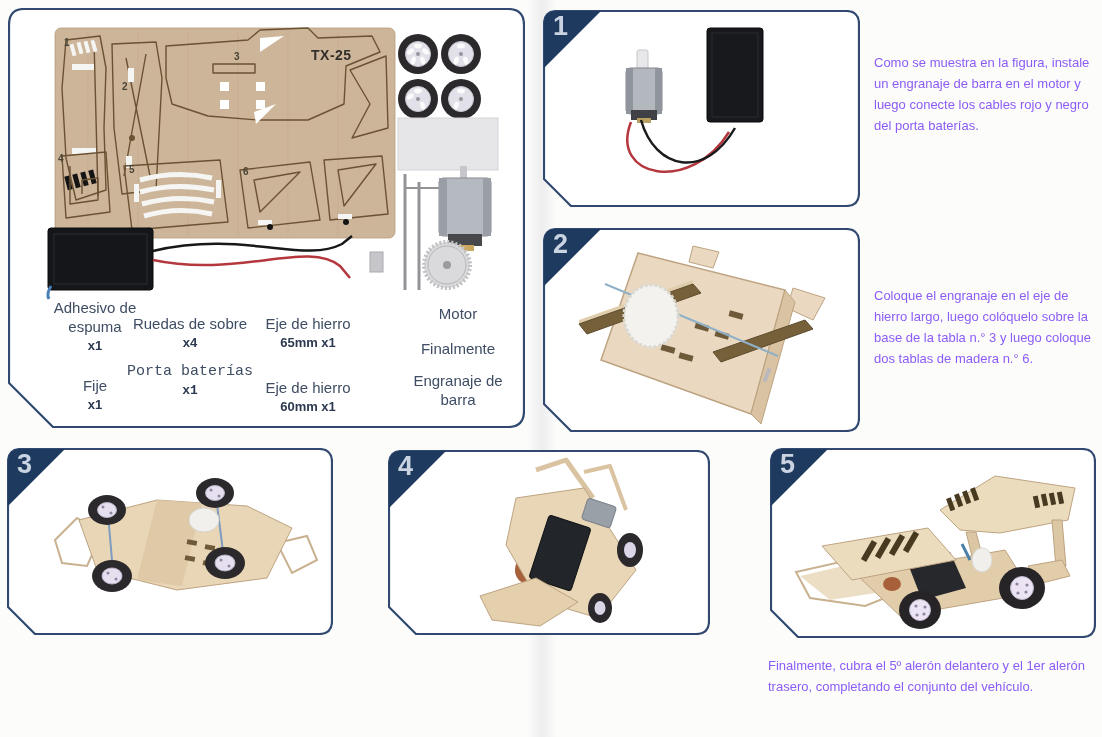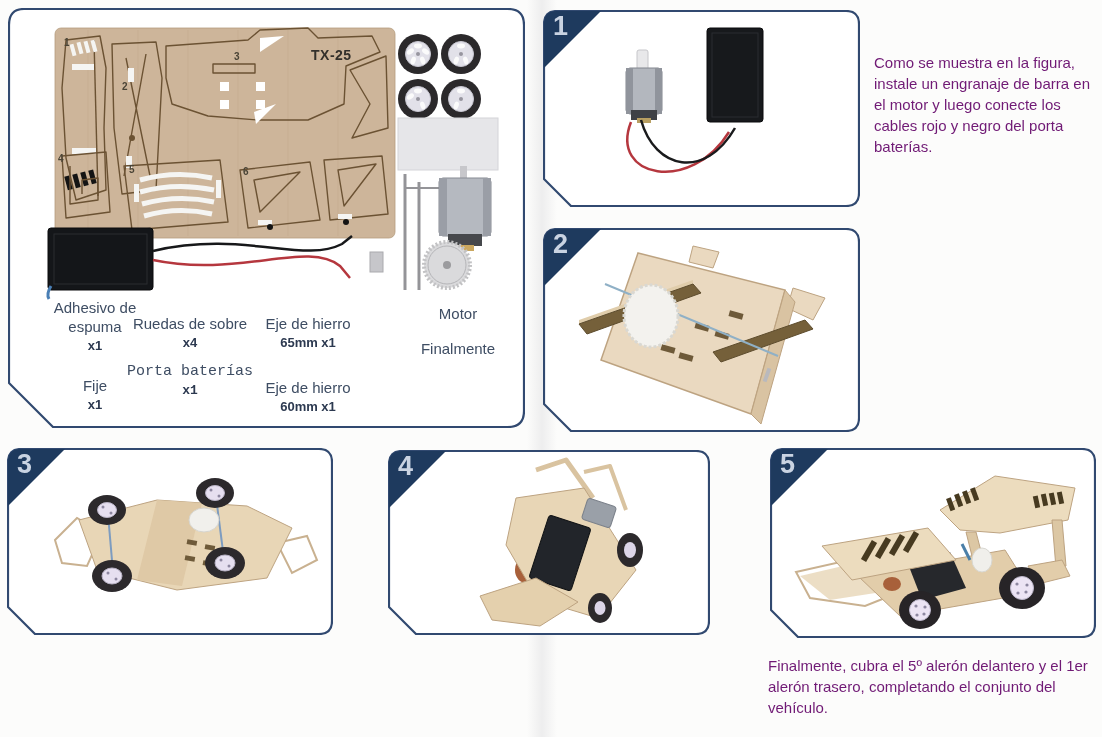--- a/index.html
+++ b/index.html
@@ -6,21 +6,21 @@
   .page{position:relative;width:1102px;height:737px;background:#fcfcfb;overflow:hidden;
         font-family:"Liberation Sans", sans-serif;color:#45566e;}
   .gutter{position:absolute;top:0;height:737px;width:30px;
           background:linear-gradient(90deg,rgba(0,0,0,0),rgba(110,110,125,0.10),rgba(0,0,0,0));}
   .panel{position:absolute;}
   .frame{position:absolute;left:0;top:0;}
   .frame .outline{fill:#ffffff;stroke:#314970;stroke-width:2.2;}
   .frame .badge{fill:#1e3a5e;stroke:none;}
   .illus{position:absolute;left:0;top:0;}
   .stepnum{position:absolute;left:10px;top:3px;font-size:27px;font-weight:bold;color:#c9d3e2;line-height:1;}
-  .desc{position:absolute;margin:0;font-size:15px;line-height:21px;color:#701a75;}
+  .desc{position:absolute;margin:0;font-size:13px;line-height:21px;color:#8b5cf6;}
   .plabel{position:absolute;text-align:center;}
   .pname{font-size:15px;line-height:19px;color:#3e4d63;}
   .pqty{font-size:13px;font-weight:bold;color:#2c3950;margin-top:2px;min-height:2px;}
   .wood-line{fill:none;stroke:#6b5233;stroke-width:1.4;stroke-linejoin:round;}
   .pn{font-size:10px;font-weight:bold;fill:#4a4436;}
 </style>
 </head>
 <body>
 
 <div class="page">
@@ -212,20 +212,23 @@
       <div class="pname">Fije</div>
       <div class="pqty">x1</div>
     </div>
     <div class="plabel" style="left:112px;top:354px;width:140px;font-family:Liberation Mono, monospace;">
       <div class="pname">Porta baterías</div>
       <div class="pqty">x1</div>
     </div>
     <div class="plabel" style="left:240px;top:370px;width:120px;">
       <div class="pname">Eje de hierro</div>
       <div class="pqty">60mm x1</div>
+    </div>
+    <div class="plabel" style="left:390px;top:363px;width:120px;">
+      <div class="pname">Engranaje de barra</div>
     </div>
   </div>
 
   <div class="panel" style="left:543px;top:10px;width:317px;height:197px;">
     <svg class="frame" width="317" height="197" viewBox="0 0 317 197">
       <path class="outline" d="M 58,1 H 303 Q 316,1 316,14 V 183 Q 316,196 303,196 H 28 L 1,169 V 14 Q 1,1 14,1 Z"></path>
       <path class="badge" d="M 14,1 H 58 L 1,58 V 14 Q 1,1 14,1 Z"></path>
     </svg>
     <span class="stepnum">1</span>
     <svg class="illus" width="317" height="197" viewBox="0 0 317 197">
@@ -266,20 +269,21 @@
         <rect x="186" y="84" width="14" height="6" transform="rotate(15 193 87)"></rect>
       </g>
       <polygon points="36,92 150,52 150,56 36,96" fill="#e0cdab"></polygon>
       <polygon points="36,96 150,56 158,65 44,106" fill="#75603a" stroke="#5d4c2d"></polygon>
       <polygon points="170,124 262,92 270,101 178,134" fill="#75603a" stroke="#5d4c2d"></polygon>
       <line x1="62" y1="56" x2="235" y2="128" stroke="#8fb0c6" stroke-width="2"></line>
       <ellipse cx="108" cy="88" rx="27" ry="31" fill="#f3f2ee" stroke="#d9d8d2" stroke-width="3" stroke-dasharray="3,2"></ellipse>
       <rect x="222" y="140" width="4" height="14" fill="#b9b9bd" transform="rotate(20 224 147)"></rect>
     </svg>
   </div>
+  <p class="desc" style="left:874px;top:285px;width:228px;">Coloque el engranaje en el eje de hierro largo, luego colóquelo sobre la base de la tabla n.° 3 y luego coloque dos tablas de madera n.° 6.</p>
 
   <div class="panel" style="left:7px;top:448px;width:326px;height:187px;">
     <svg class="frame" width="326" height="187" viewBox="0 0 326 187">
       <path class="outline" d="M 58,1 H 312 Q 325,1 325,14 V 173 Q 325,186 312,186 H 28 L 1,159 V 14 Q 1,1 14,1 Z"></path>
       <path class="badge" d="M 14,1 H 58 L 1,58 V 14 Q 1,1 14,1 Z"></path>
     </svg>
     <span class="stepnum">3</span>
     <svg class="illus" width="326" height="187" viewBox="0 0 326 187">
       <polygon points="48,92 70,70 95,85 80,118 55,115" fill="none" stroke="#c9b190" stroke-width="2"></polygon>
       <polygon points="270,95 300,88 310,112 285,125" fill="none" stroke="#c9b190" stroke-width="2"></polygon>

